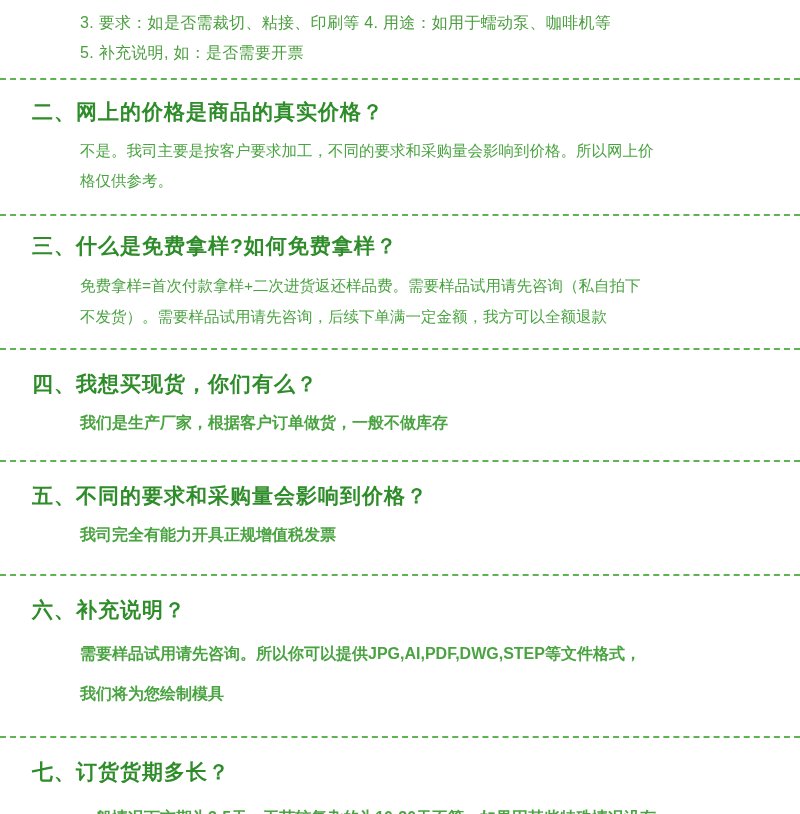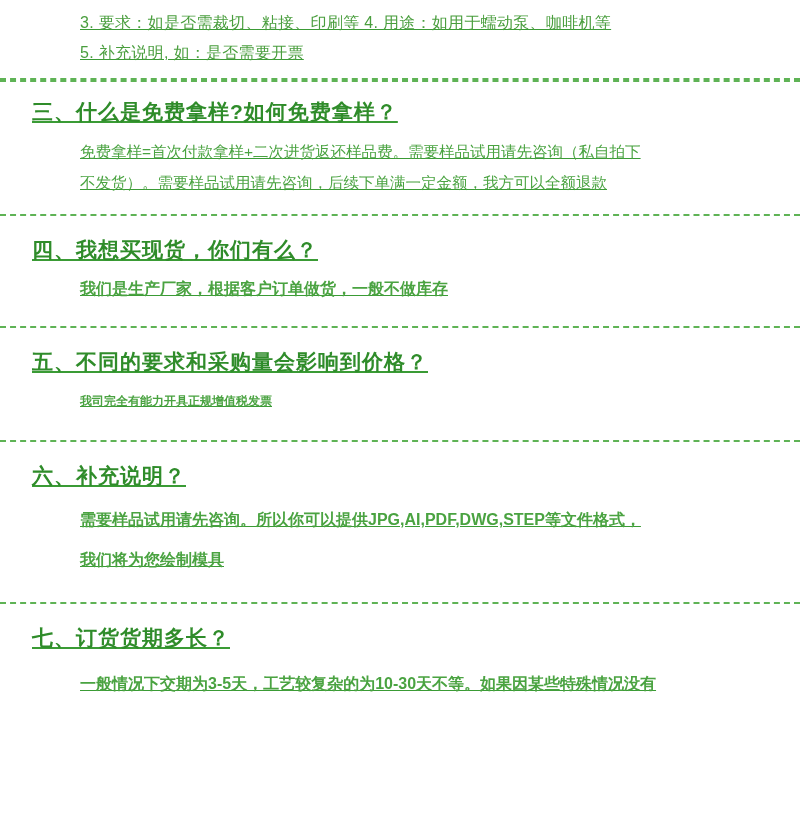--- a/index.html
+++ b/index.html
@@ -12,21 +12,20 @@
     height: 814px;
     font-family: "Liberation Sans", sans-serif;
     color: #3a9b35;
     overflow: hidden;
   }
   .page {
     position: relative;
     width: 800px;
     height: 607px;
     box-sizing: border-box;
-    text-decoration: underline;
   }
   .top-note {
     padding: 8px 0 10px 80px;
     font-size: 16px;
     line-height: 30px;
     color: #4a9e3e;
     letter-spacing: 0.3px;
   }
   .top-note .line {
     display: block;
@@ -54,39 +53,46 @@
     color: #4aa341;
     padding: 0 44px 16px 80px;
     line-height: 30px;
   }
   .answer .ln {
     display: block;
   }
   .block-1 .answer { padding-bottom: 18px; }
   .block-2 .q-title { padding-top: 16px; }
   .block-4 .answer { font-weight: bold; font-size: 16px; padding-bottom: 22px; }
-  .block-5 .answer { font-weight: bold; font-size: 12px; padding-bottom: 24px; }
+  .block-5 .answer { font-weight: bold; font-size: 16px; padding-bottom: 24px; }
   .block-6 .answer { font-weight: bold; font-size: 16px; line-height: 40px; padding-bottom: 22px; }
   .block-7 .answer { font-weight: bold; font-size: 16px; line-height: 44px; padding-bottom: 10px; }
   .block-2 .answer { line-height: 31px; }
   .block-3 .q-title, .block-4 .q-title, .block-5 .q-title,
   .block-6 .q-title, .block-7 .q-title { padding-top: 20px; }
 </style>
 </head>
 <body>
 
 <div class="page">
 
   <div class="top-note">
     <span class="line">3. 要求：如是否需裁切、粘接、印刷等  4. 用途：如用于蠕动泵、咖啡机等</span>
     <span class="line">5. 补充说明, 如：是否需要开票</span>
   </div>
 
   <div class="divider"></div>
 
+  <div class="qa block-1">
+    <div class="q-title">二、网上的价格是商品的真实价格？</div>
+    <div class="answer">
+      <span class="ln">不是。我司主要是按客户要求加工，不同的要求和采购量会影响到价格。所以网上价</span>
+      <span class="ln">格仅供参考。</span>
+    </div>
+  </div>
 
   <div class="divider"></div>
 
   <div class="qa block-2">
     <div class="q-title">三、什么是免费拿样?如何免费拿样？</div>
     <div class="answer">
       <span class="ln">免费拿样=首次付款拿样+二次进货返还样品费。需要样品试用请先咨询（私自拍下</span>
       <span class="ln">不发货）。需要样品试用请先咨询，后续下单满一定金额，我方可以全额退款</span>
     </div>
   </div>

